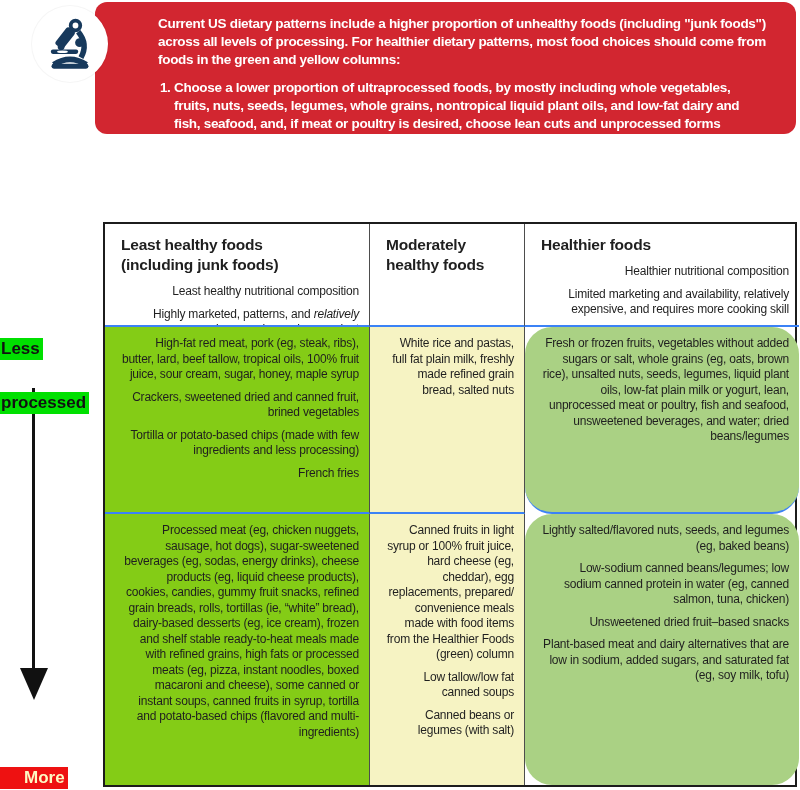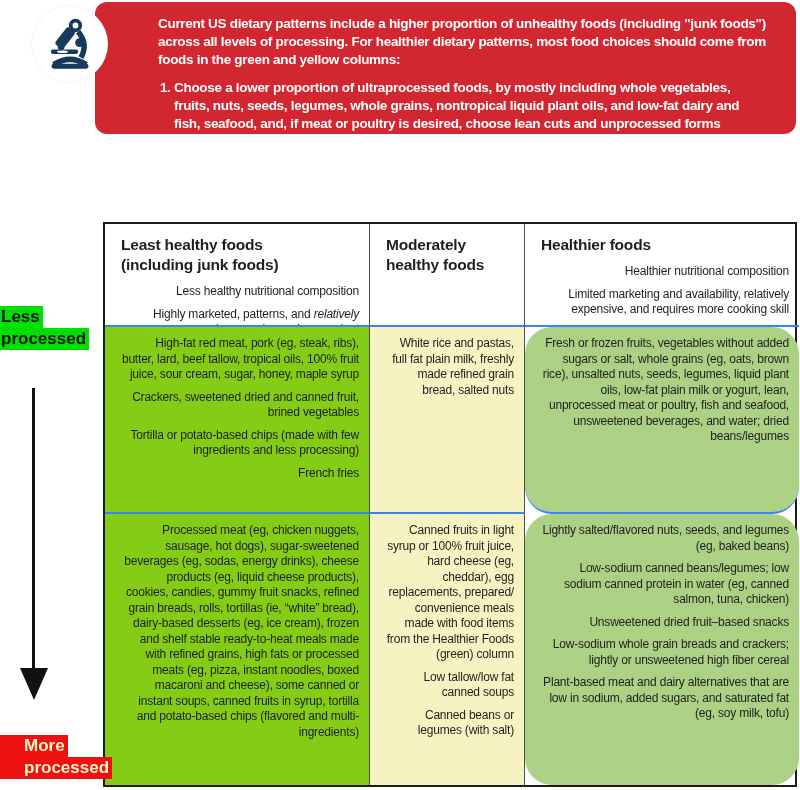--- a/index.html
+++ b/index.html
@@ -17,21 +17,21 @@
   .banner li { margin-bottom:9px; }
 
   .scope-circle { position:absolute; left:32px; top:6px; width:76px; height:76px;
             background:#ffffff; border-radius:50%; z-index:2;
             display:flex; align-items:center; justify-content:center;
             box-shadow:0 0 0 1px rgba(0,0,0,0.04); }
 
   
   .axis-label { position:absolute; left:0; font-weight:bold; font-size:17px;
             line-height:21px; color:#111111; z-index:3; }
-  .axis-label > span { display:table; padding:0 3px 1px 1px; }
+  .axis-label > span { display:table; padding:0 3px 1px 1px;margin-top:32px; }
   .axis-top    { top:306px; }
   .axis-top    > span { background:#00e000; }
   .axis-bottom { top:735px; }
   .axis-bottom > span { background:#ee1111; color:#fef9c3;padding-left:24px; }
 
   .arrow-shaft { position:absolute; left:32px; top:388px; width:3px; height:282px;
             background:#111111; }
   .arrow-head  { position:absolute; left:20px; top:668px; width:0; height:0;
             border-left:14px solid transparent; border-right:14px solid transparent;
             border-top:32px solid #111111; }
@@ -92,21 +92,21 @@
     <span>processed</span>
   </div>
 
 <div class="foodtable">
 
   <div class="cell hrow cb1">
     <div class="title">
         <div>Least healthy foods</div>
         <div>(including junk foods)</div>
       </div>
-    <p class="sub">Less healthy nutritional composition</p>
+    <p class="sub">Least healthy nutritional composition</p>
     <p class="sub"><span>Highly marketed, patterns, and </span><i>relatively</i><span> inexpensive and convenient</span></p>
   </div>
   <div class="cell hrow cb2">
     <div class="title">
         <div>Moderately</div>
         <div>healthy foods</div>
       </div>
   </div>
   <div class="cell hrow">
     <div class="title">
@@ -136,17 +136,16 @@
     </div>
   <div class="cell cb2 yellow">
       <p>Canned fruits in light syrup or 100% fruit juice, hard cheese (eg, cheddar), egg replacements, prepared/ convenience meals made with food items from the Healthier Foods (green) column</p>
       <p>Low tallow/low fat canned soups</p>
       <p>Canned beans or legumes (with salt)</p>
     </div>
   <div class="cell green">
       <p>Lightly salted/flavored nuts, seeds, and legumes (eg, baked beans)</p>
       <p>Low-sodium canned beans/legumes; low sodium canned protein in water (eg, canned salmon, tuna, chicken)</p>
       <p>Unsweetened dried fruit–based snacks</p>
-      <p>Low-sodium whole grain breads and crackers; lightly or unsweetened high fiber cereal</p>
       <p>Plant-based meat and dairy alternatives that are low in sodium, added sugars, and saturated fat (eg, soy milk, tofu)</p>
     </div>
 
 </div>
 
 </body></html>

